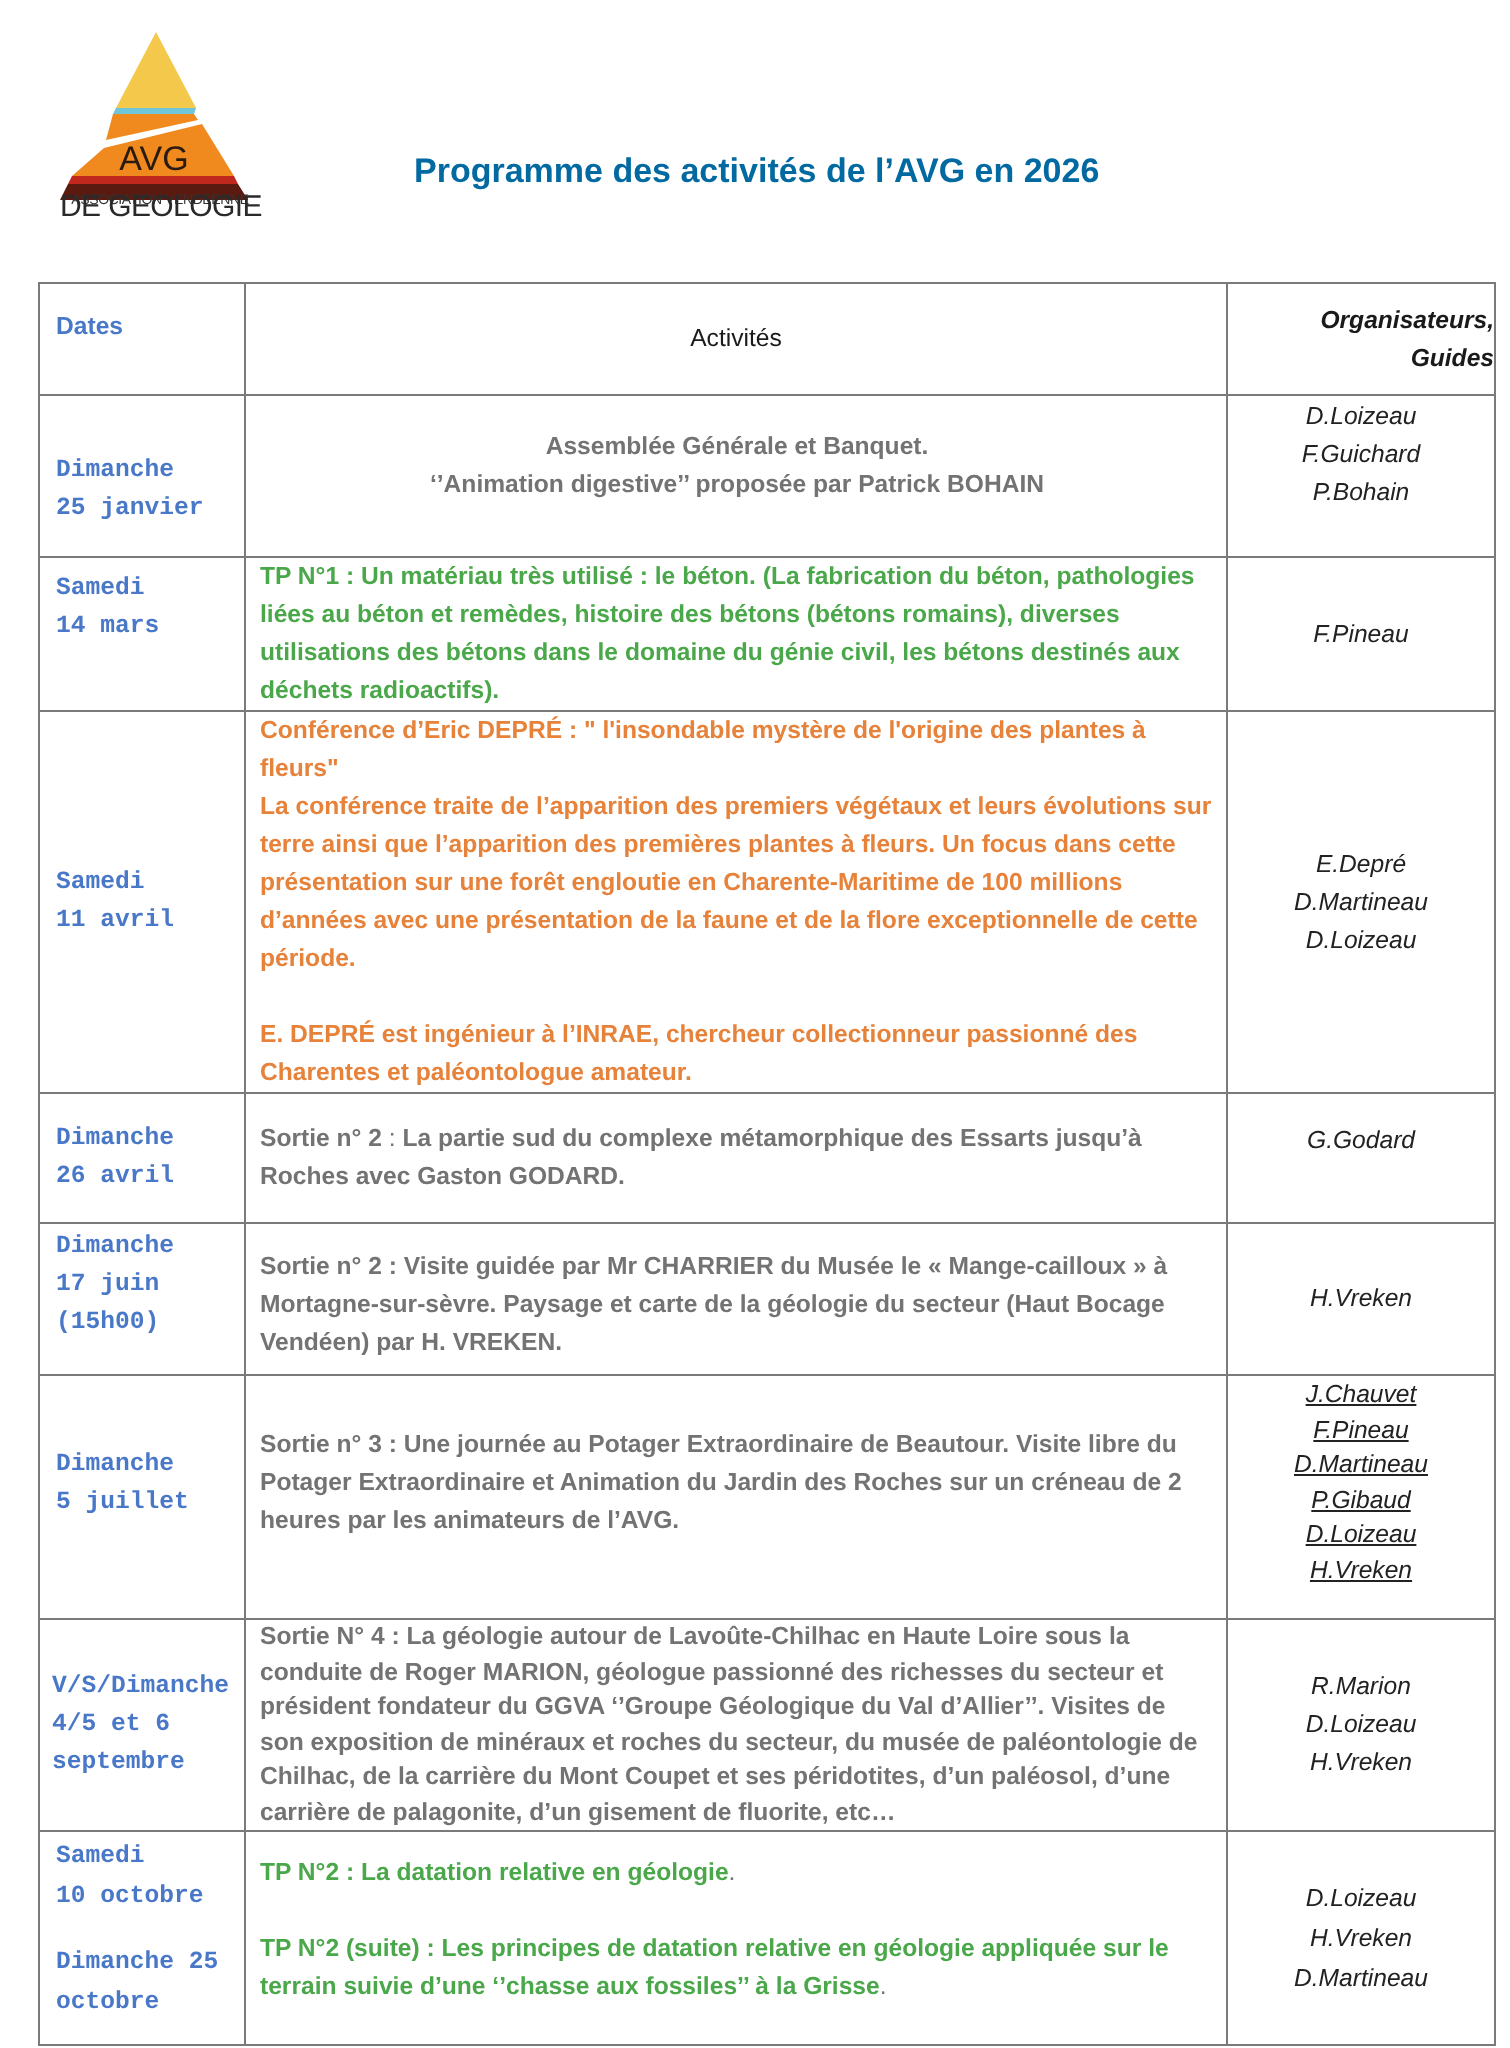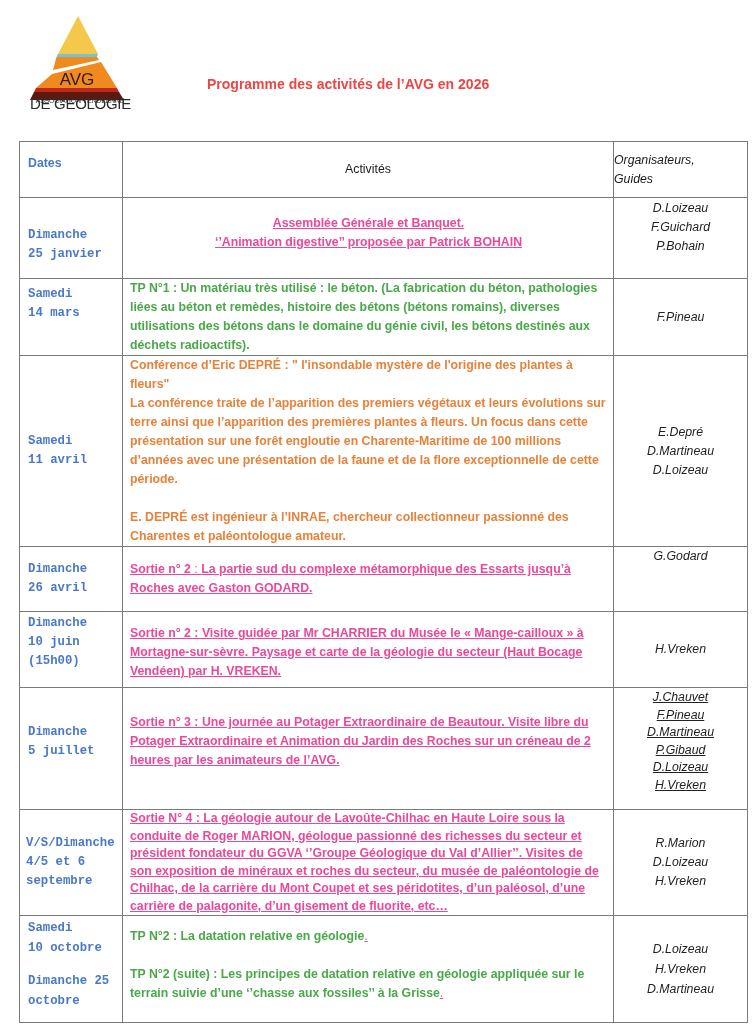--- a/index.html
+++ b/index.html
@@ -5,41 +5,41 @@
   html, body { margin:0; padding:0; background:#ffffff; }
   body { width:755px; height:1024px; position:relative; overflow:hidden;
          font-family:"Liberation Sans", sans-serif; color:#1a1a1a; }
 
   .logo { position:absolute; left:28px; top:12px; width:100px; height:112px; }
   .logo-caption1 { position:absolute; left:30px; top:97px; width:100px; font-size:7px;
     letter-spacing:-0.2px; color:#333; text-align:center; font-family:"Liberation Sans", sans-serif; white-space:nowrap; }
   .logo-caption2 { position:absolute; left:30px; top:95px; width:100px; font-size:15px;
     color:#2a2a2a; text-align:center; font-family:"Liberation Sans", sans-serif; white-space:nowrap; letter-spacing:-0.3px; }
 
-  .page-title { position:absolute; left:207px; top:76px; font-size:14px; font-weight:bold;
-    color:#ef4444; white-space:nowrap; }
+  .page-title { position:absolute; left:207px; top:76px; font-size:17px; font-weight:bold;
+    color:#0369a1; white-space:nowrap; }
 
   table.prog { position:absolute; left:19px; top:141px; width:728px; border-collapse:collapse;
     table-layout:fixed; }
   table.prog td { border:1.2px solid #7a7a7a; vertical-align:middle; padding:0; font-size:12.3px; line-height:19px; }
   col.c1 { width:103px; } col.c2 { width:491px; } col.c3 { width:134px; }
 
   td.date { color:#4a78c8; font-weight:bold; padding-left:8px !important; font-weight:bold;font-family:Liberation Mono, monospace; }
   td.date span { display:block; font-weight:bold; }
   td.act { padding:0 6px 0 7px !important; font-weight:bold; }
   td.org { text-align:center; font-style:italic; color:#222; font-size:12px; }
   td.org span { display:block; }
 
   .hdr-date { color:#4a78c8; font-weight:bold; font-size:12.5px; vertical-align:top !important; padding-top:12px !important; }
   .hdr-act { text-align:center; font-size:17px; font-weight:normal;margin-left:41px; }
-  .hdr-org { text-align:left; font-style:italic; font-weight:normal; font-size:13px; line-height:20px; }
+  .hdr-org { text-align:right; font-style:italic; font-weight:bold; font-size:13px; line-height:20px; }
 
   .green { color:#4aa84a;margin-top:18px; }
   .orange { color:#e6823a; }
-  .black { color:#ec4899;text-decoration:underline; }
+  .black { color:#737373; }
   .center { text-align:center; }
   .normal { font-weight:normal; }
   .gap { height:19px; }
 </style>
 </head>
 <body>
 
 <svg class="logo" viewBox="0 0 100 112">
   <polygon points="50,4 30,42 70,42" fill="#f4c84a"></polygon>
   <polygon points="30,42 70,42 69,45 28.5,45" fill="#6ec6d8"></polygon>
@@ -117,29 +117,29 @@
   </tr>
 
   <tr style="height:65px;">
     <td class="date">
       <span>Dimanche</span>
       <span>26 avril</span>
     </td>
     <td class="act black">
       <span>Sortie n° 2</span><span class="normal"> : </span><span>La partie sud du complexe métamorphique des Essarts jusqu’à Roches avec Gaston GODARD.</span>
     </td>
-    <td class="org" style="vertical-align:top; padding-top:0;">
+    <td class="org" style="vertical-align:top; padding-top:14px;">
       <span>G.Godard</span>
     </td>
   </tr>
 
   <tr style="height:76px;">
     <td class="date" style="vertical-align:top; padding-top:2px;">
       <span>Dimanche</span>
-      <span>10 juin</span>
+      <span>17 juin</span>
       <span>(15h00)</span>
     </td>
     <td class="act black" style="padding-top:6px !important;">Sortie n° 2 : Visite guidée par Mr CHARRIER du Musée le « Mange-cailloux » à Mortagne-sur-sèvre. Paysage et carte de la géologie du secteur (Haut Bocage Vendéen) par H. VREKEN.</td>
     <td class="org">
       <span>H.Vreken</span>
     </td>
   </tr>
 
   <tr style="height:122px;">
     <td class="date" style="padding-bottom:14px;">

